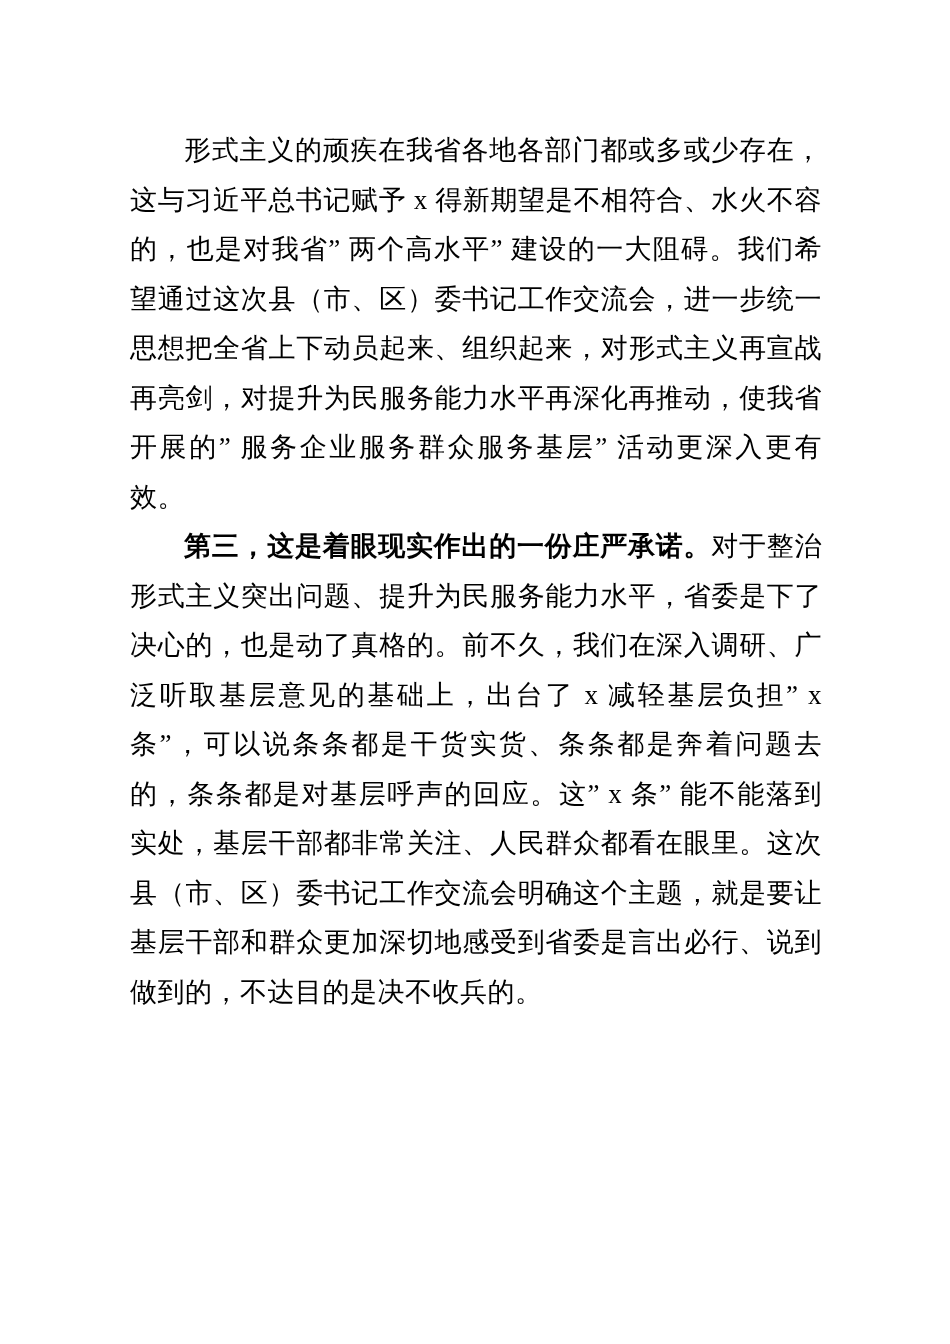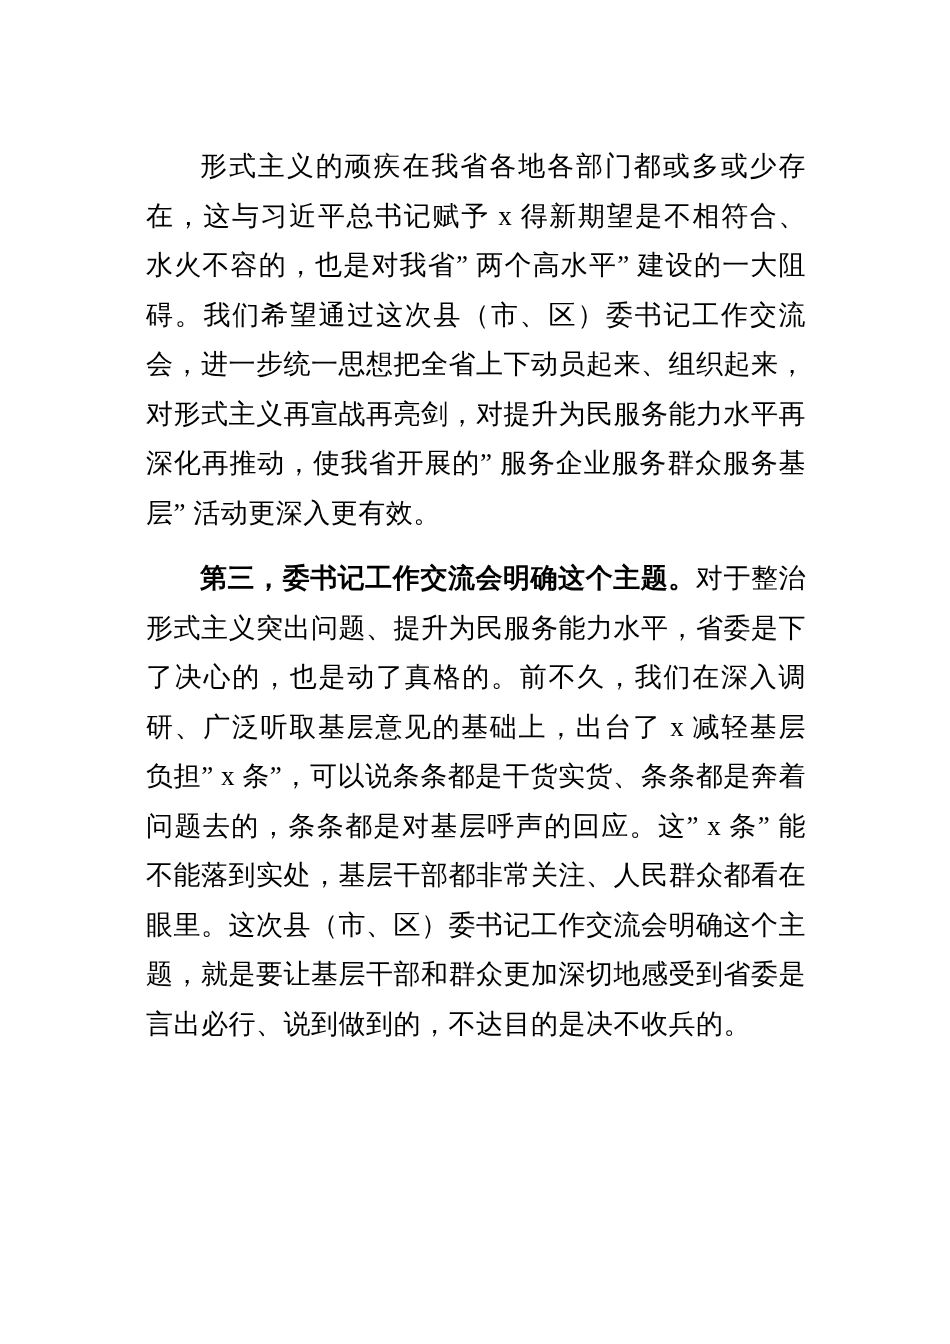--- a/index.html
+++ b/index.html
@@ -17,32 +17,32 @@
     width: 950px;
     height: 1344px;
     background: #ffffff;
     padding: 126px 128px 0 130px;
     color: #000000;
     font-family: "Liberation Serif", serif;
     font-size: 27px;
     line-height: 49.5px;
   }
   .para {
-    margin: 16px;
+    margin: 0;
     text-align: justify;
     text-justify: inter-character;
     text-indent: 2em;
     word-break: break-all;
     letter-spacing: 0.5px;
   }
   .bold-lead {
     font-weight: 700;
   }
 </style>
 </head>
 <body>
 
 <div class="page">
   <p class="para"><span>形式主义的顽疾在我省各地各部门都或多或少存在，这与习近平总书记赋予 x 得新期望是不相符合、水火不容的，也是对我省” 两个高水平” 建设的一大阻碍。我们希望通过这次县（市、区）委书记工作交流会，进一步统一思想把全省上下动员起来、组织起来，对形式主义再宣战再亮剑，对提升为民服务能力水平再深化再推动，使我省开展的” 服务企业服务群众服务基层” 活动更深入更有效。</span></p>
 
-  <p class="para"><span class="bold-lead">第三，委书记工作交流会明确这个主题。</span><span>对于整治形式主义突出问题、提升为民服务能力水平，省委是下了决心的，也是动了真格的。前不久，我们在深入调研、广泛听取基层意见的基础上，出台了 x 减轻基层负担” x 条”，可以说条条都是干货实货、条条都是奔着问题去的，条条都是对基层呼声的回应。这” x 条” 能不能落到实处，基层干部都非常关注、人民群众都看在眼里。这次县（市、区）委书记工作交流会明确这个主题，就是要让基层干部和群众更加深切地感受到省委是言出必行、说到做到的，不达目的是决不收兵的。</span></p>
+  <p class="para"><span class="bold-lead">第三，这是着眼现实作出的一份庄严承诺。</span><span>对于整治形式主义突出问题、提升为民服务能力水平，省委是下了决心的，也是动了真格的。前不久，我们在深入调研、广泛听取基层意见的基础上，出台了 x 减轻基层负担” x 条”，可以说条条都是干货实货、条条都是奔着问题去的，条条都是对基层呼声的回应。这” x 条” 能不能落到实处，基层干部都非常关注、人民群众都看在眼里。这次县（市、区）委书记工作交流会明确这个主题，就是要让基层干部和群众更加深切地感受到省委是言出必行、说到做到的，不达目的是决不收兵的。</span></p>
 
 </div>
 
 </body></html>

